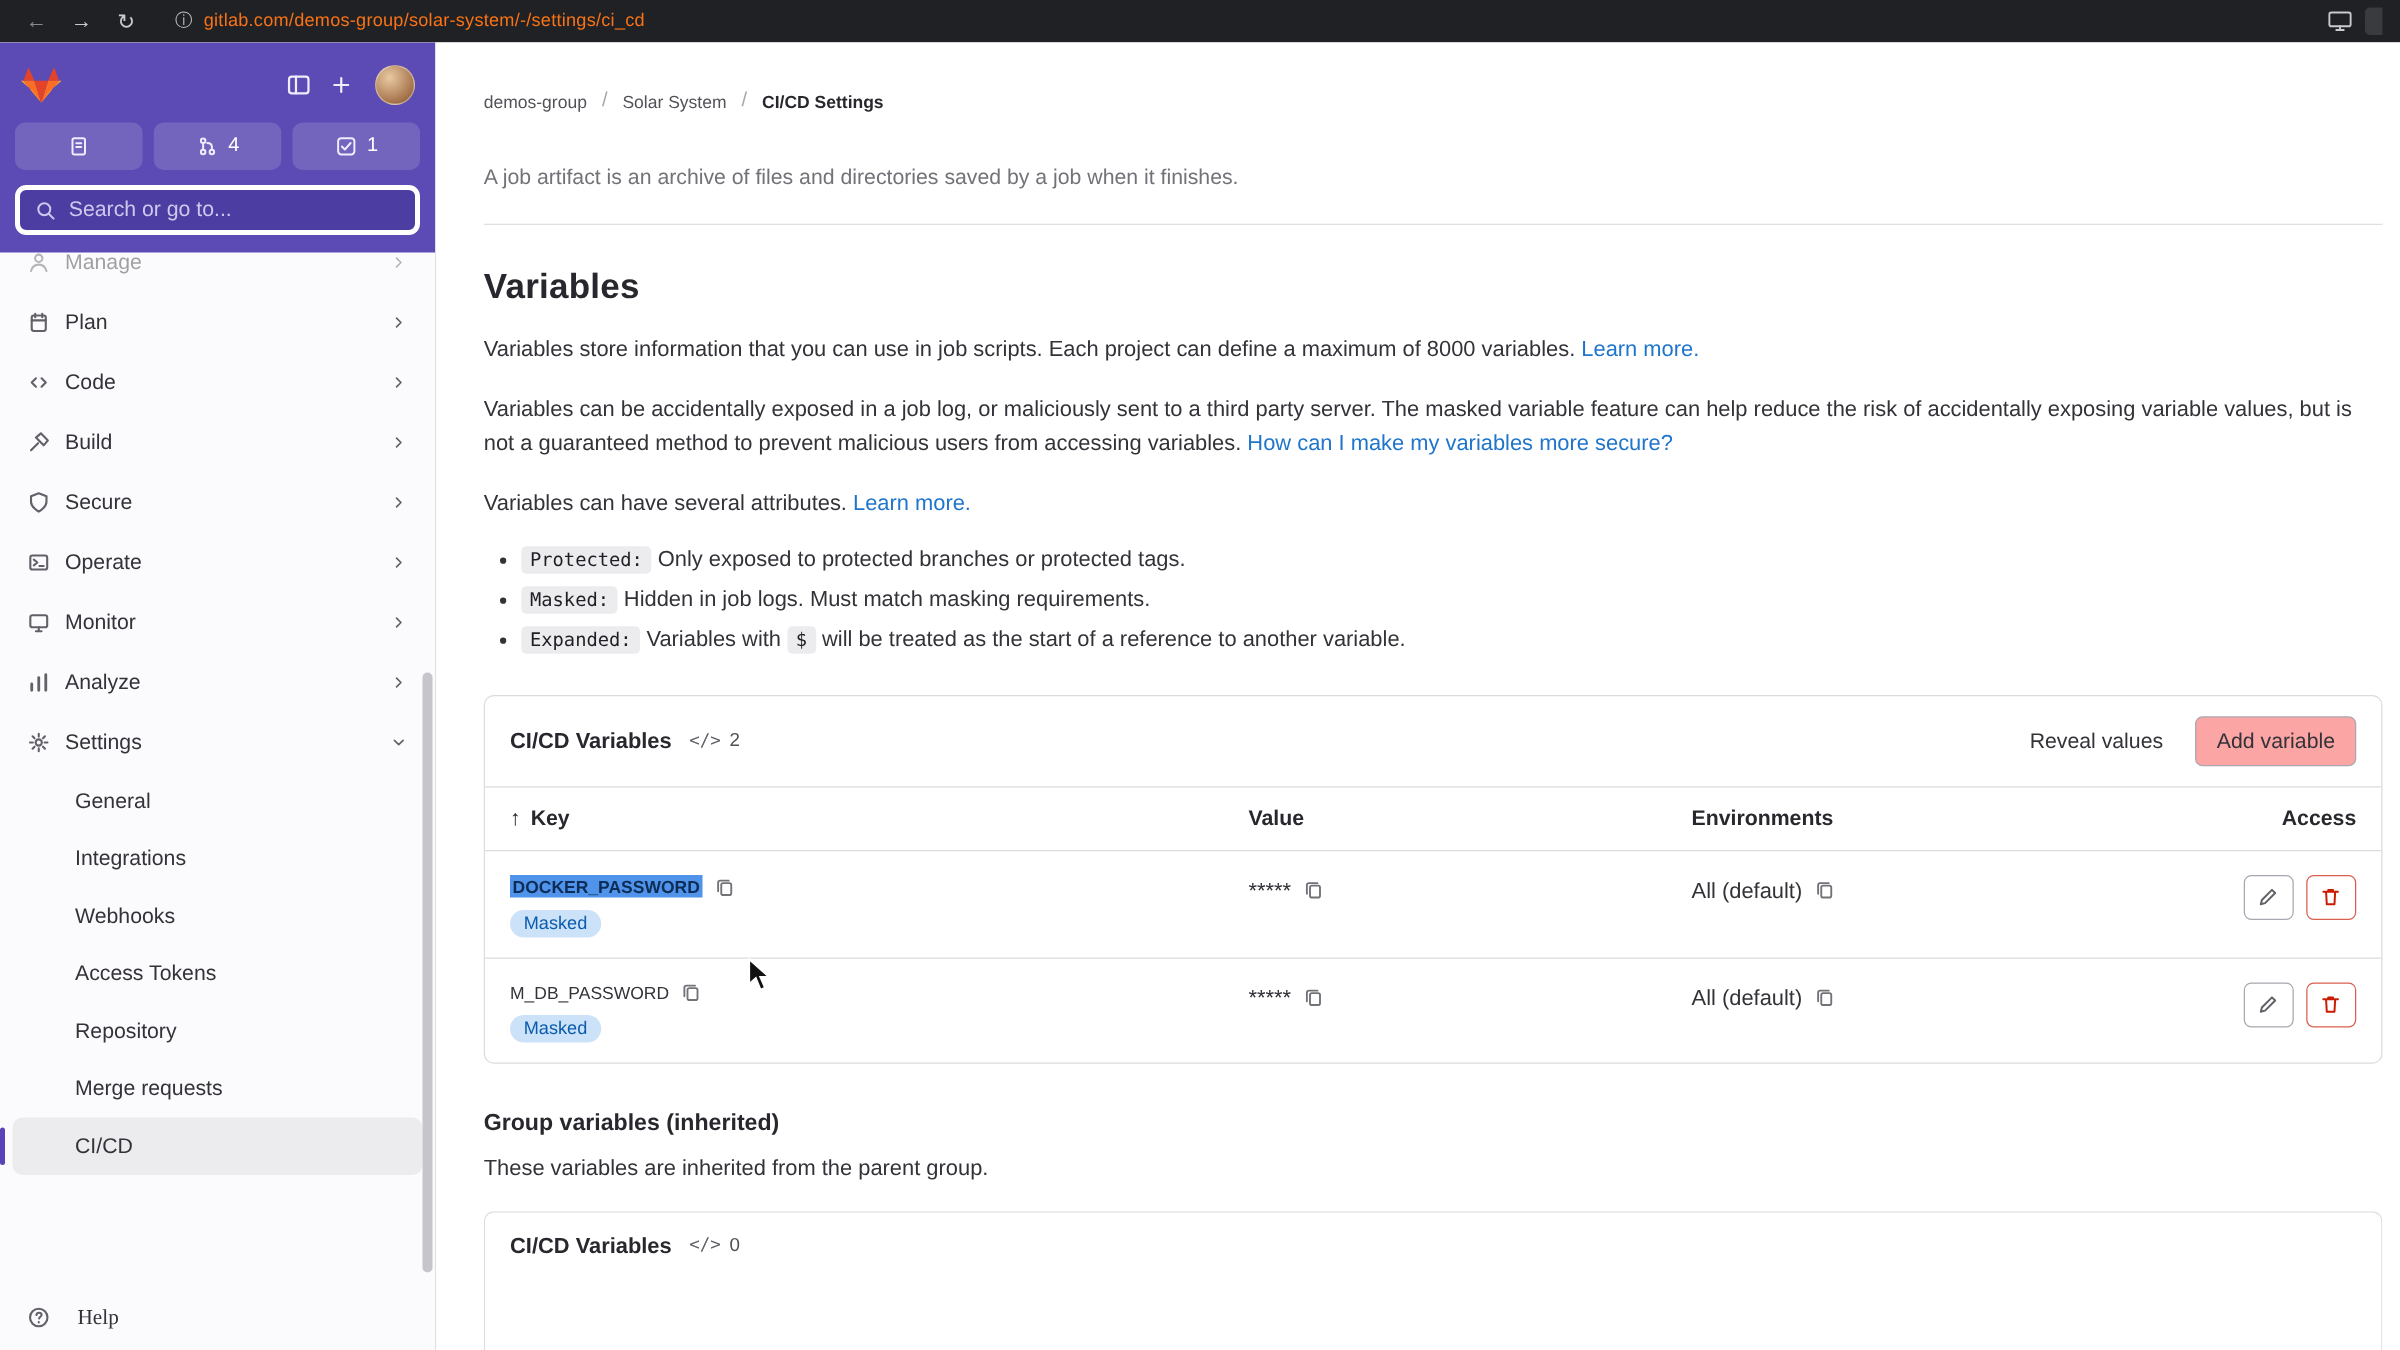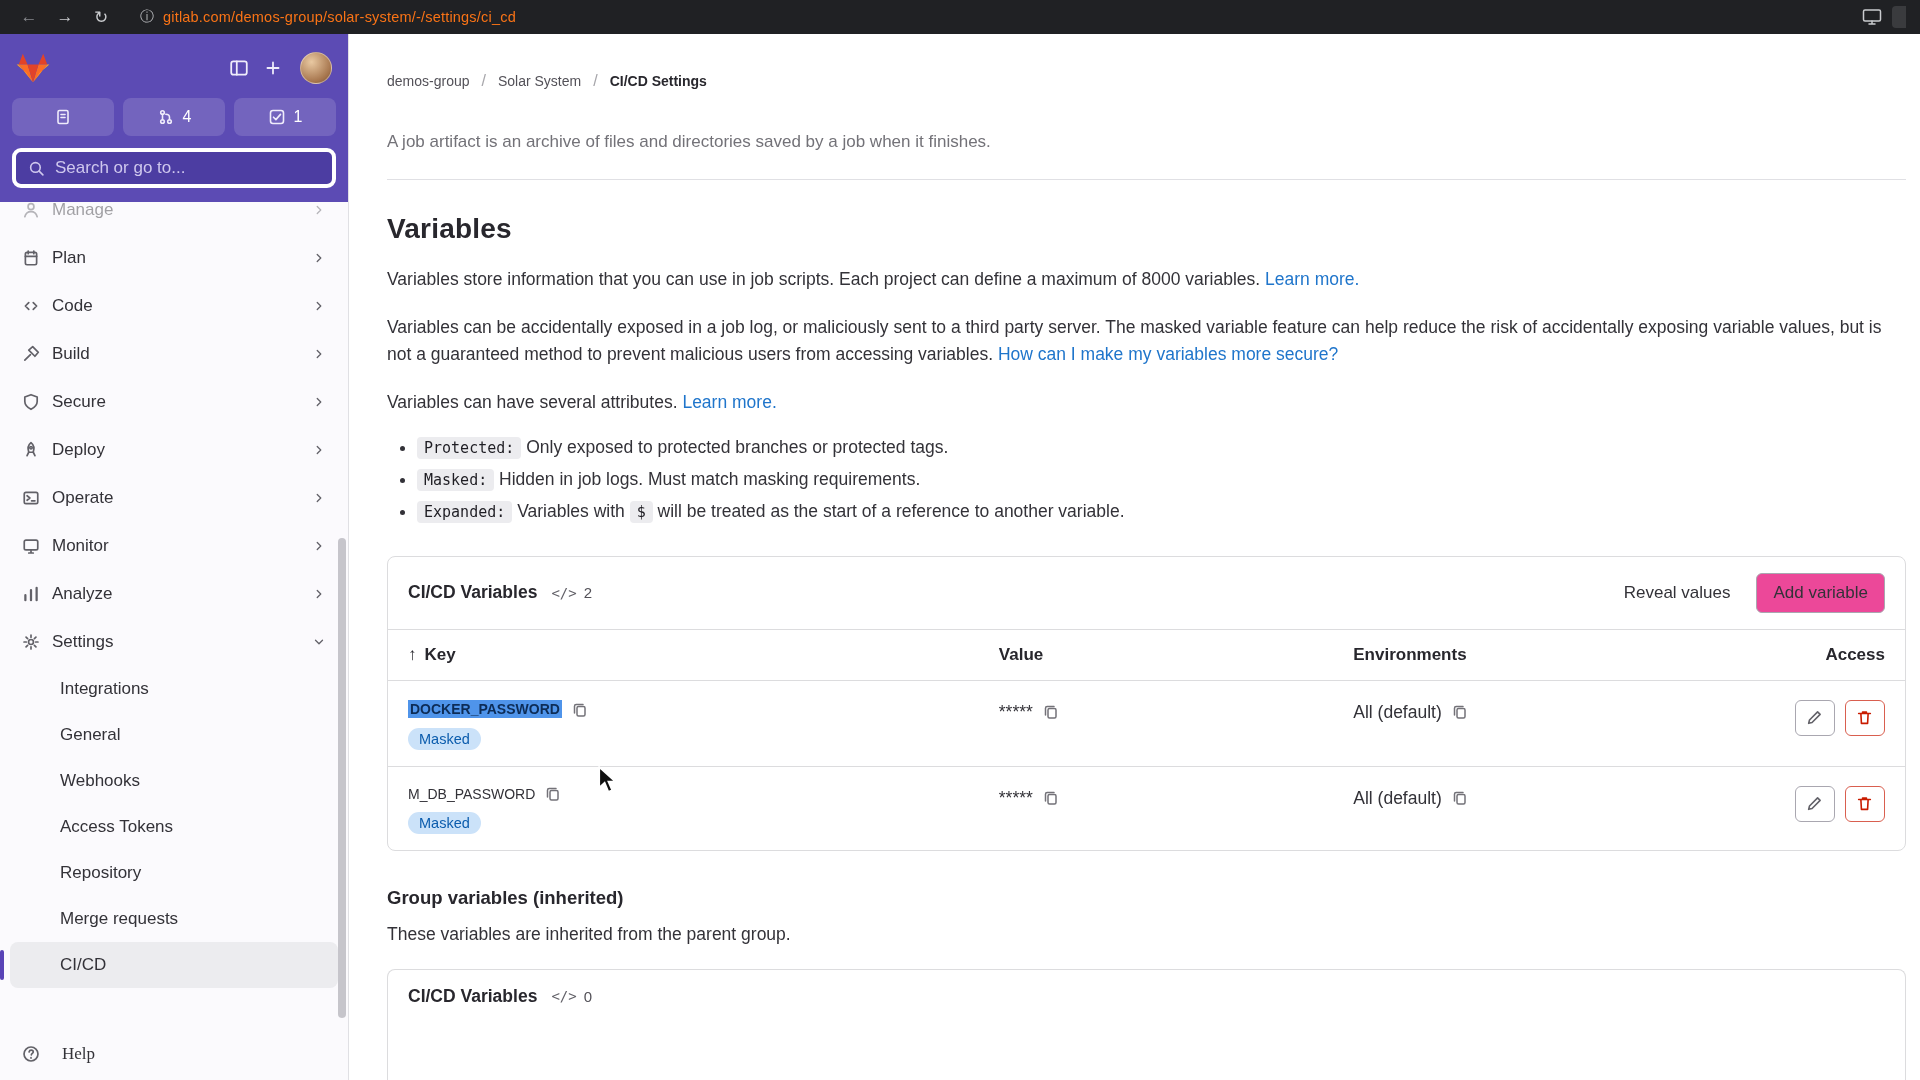--- a/index.html
+++ b/index.html
@@ -64,21 +64,21 @@
   ul.vlist li { font-size:17.5px; margin-bottom:11px; color:#333238; }
   code.chip { font-family:"DejaVu Sans Mono", monospace; font-size:15px; background:#ececef; border-radius:4px; padding:2px 7px; color:#1f1e24; }
 
   .card { border:1px solid #dcdcde; border-radius:8px; margin-top:34px; background:#fff; }
   .card-head { display:flex; align-items:center; padding:16px 20px; }
   .card-title { font-size:17.5px; font-weight:700; color:#28272d; }
   .code-count { margin-left:14px; color:#535158; font-size:15px; display:flex; align-items:center; gap:7px; }
   .code-glyph { font-family:"DejaVu Sans Mono", monospace; font-size:14px; color:#626168; }
   .head-actions { margin-left:auto; display:flex; align-items:center; gap:26px; }
   .reveal-btn { font-size:17px; color:#333238; background:none; border:none; cursor:pointer; font-family:inherit; }
-  .add-btn { font-size:17px; color:#333238; background:#ec4899; border:1px solid #a9a7b0; border-radius:6px; padding:9px 16px; cursor:pointer; font-family:inherit; }
+  .add-btn { font-size:17px; color:#333238; background:#fca5a5; border:1px solid #a9a7b0; border-radius:6px; padding:9px 16px; cursor:pointer; font-family:inherit; }
 
   .vrow { display:grid; grid-template-columns: 40% 24% 26% 10%; padding:0 20px; align-items:start; }
   .vrow.theader { border-top:1px solid #dcdcde; border-bottom:1px solid #dcdcde; }
   .vrow.theader > div { font-size:17px; font-weight:700; color:#28272d; padding:15px 0; display:flex; align-items:center; gap:8px; }
   .vrow.datarow { padding-top:19px; padding-bottom:16px; }
   .vrow.datarow + .vrow.datarow { border-top:1px solid #dcdcde; }
   .cell-key { display:flex; flex-direction:column; }
   .keyline { display:flex; align-items:flex-end; gap:10px; font-size:14px; color:#333238; }
   .keyline .sel { background:#4f94ea; color:#0d2c56; font-weight:600; padding:1px 2px; }
   .badge { margin-top:10px; align-self:flex-start; background:#cbe2f9; color:#0b5cad; font-size:14.5px; padding:3px 11px; border-radius:11px; }
@@ -248,35 +248,20 @@
             </svg>
           </span>
           <span>Secure</span>
           <span class="chev">
             <svg width="14" height="16" viewBox="0 0 16 16" class="stroke">
                 <path d="M6 4l4 4-4 4"></path>
               </svg>
           </span>
         </div>
 
-        <div class="nav-item">
-          <span class="nicon">
-            <svg width="18" height="18" viewBox="0 0 16 16" class="stroke">
-              <path d="M8 1.5c2.5 2 3 5.5 2 8.5H6C5 7 5.5 3.5 8 1.5Z"></path>
-              <path d="M6 10 4.5 13M10 10l1.5 3"></path>
-              <circle cx="8" cy="6" r="1.1"></circle>
-            </svg>
-          </span>
-          <span>Deploy</span>
-          <span class="chev">
-            <svg width="14" height="16" viewBox="0 0 16 16" class="stroke">
-                <path d="M6 4l4 4-4 4"></path>
-              </svg>
-          </span>
-        </div>
 
         <div class="nav-item">
           <span class="nicon">
             <svg width="18" height="18" viewBox="0 0 16 16" class="stroke">
               <rect x="2" y="3" width="12" height="10" rx="1.5"></rect>
               <path d="M4.5 6l2.5 2-2.5 2M8.5 10.5h3"></path>
             </svg>
           </span>
           <span>Operate</span>
           <span class="chev">
@@ -324,24 +309,24 @@
           </span>
           <span>Settings</span>
           <span class="chev">
             <svg width="14" height="16" viewBox="0 0 16 16" class="stroke">
                 <path d="M4 6l4 4 4-4"></path>
               </svg>
           </span>
         </div>
 
         <div class="sub-item">
+          <span>General</span>
+        </div>
+        <div class="sub-item">
           <span>Integrations</span>
-        </div>
-        <div class="sub-item">
-          <span>General</span>
         </div>
         <div class="sub-item">
           <span>Webhooks</span>
         </div>
         <div class="sub-item">
           <span>Access Tokens</span>
         </div>
         <div class="sub-item">
           <span>Repository</span>
         </div>

